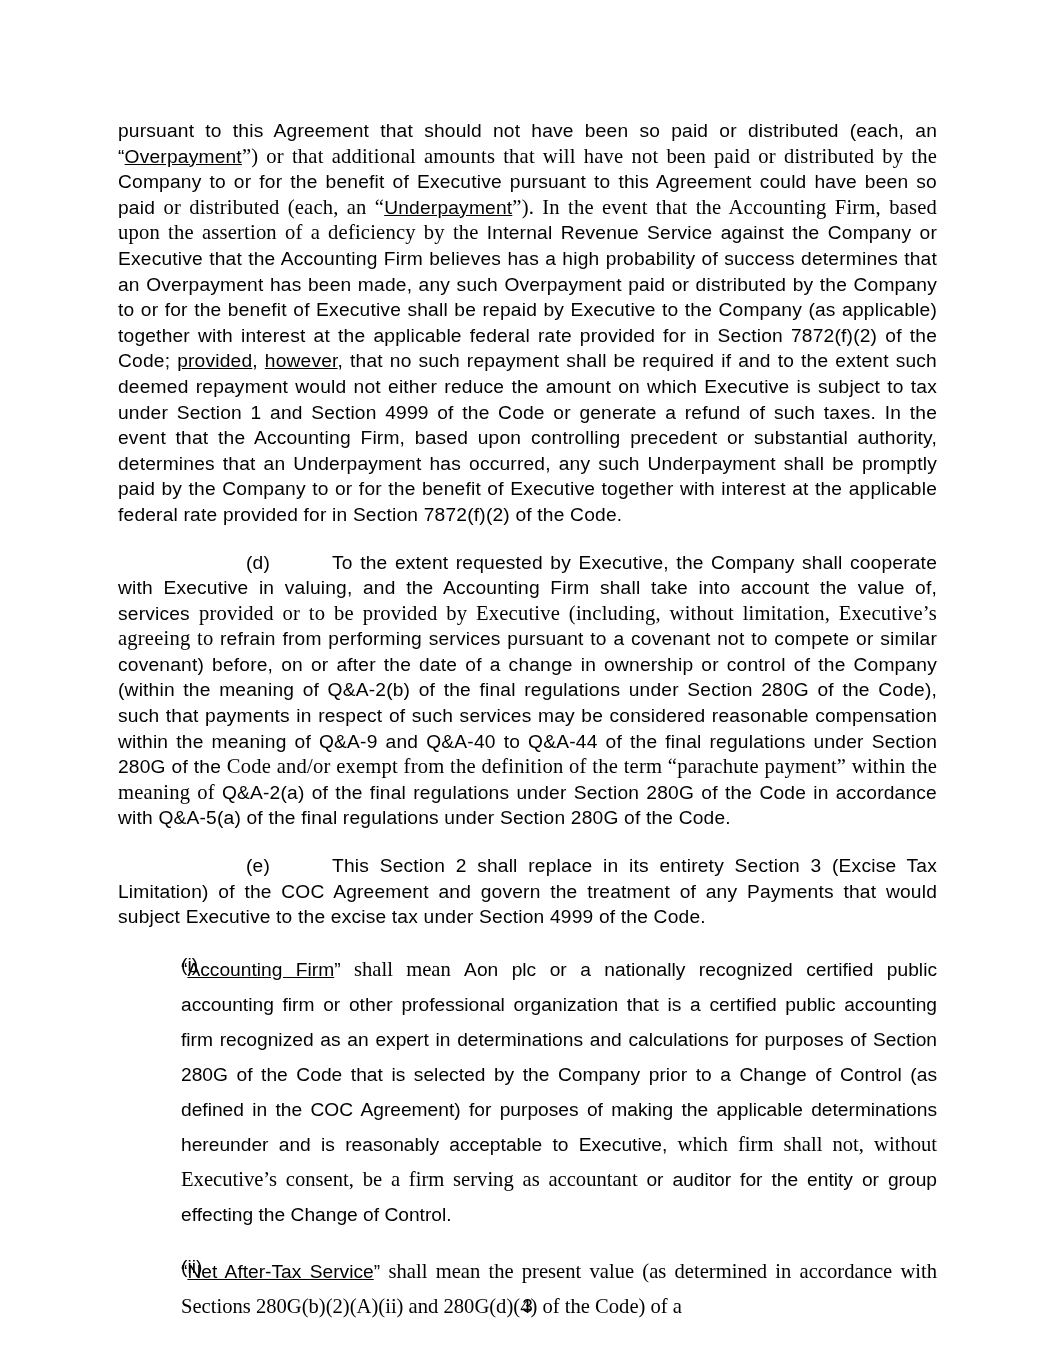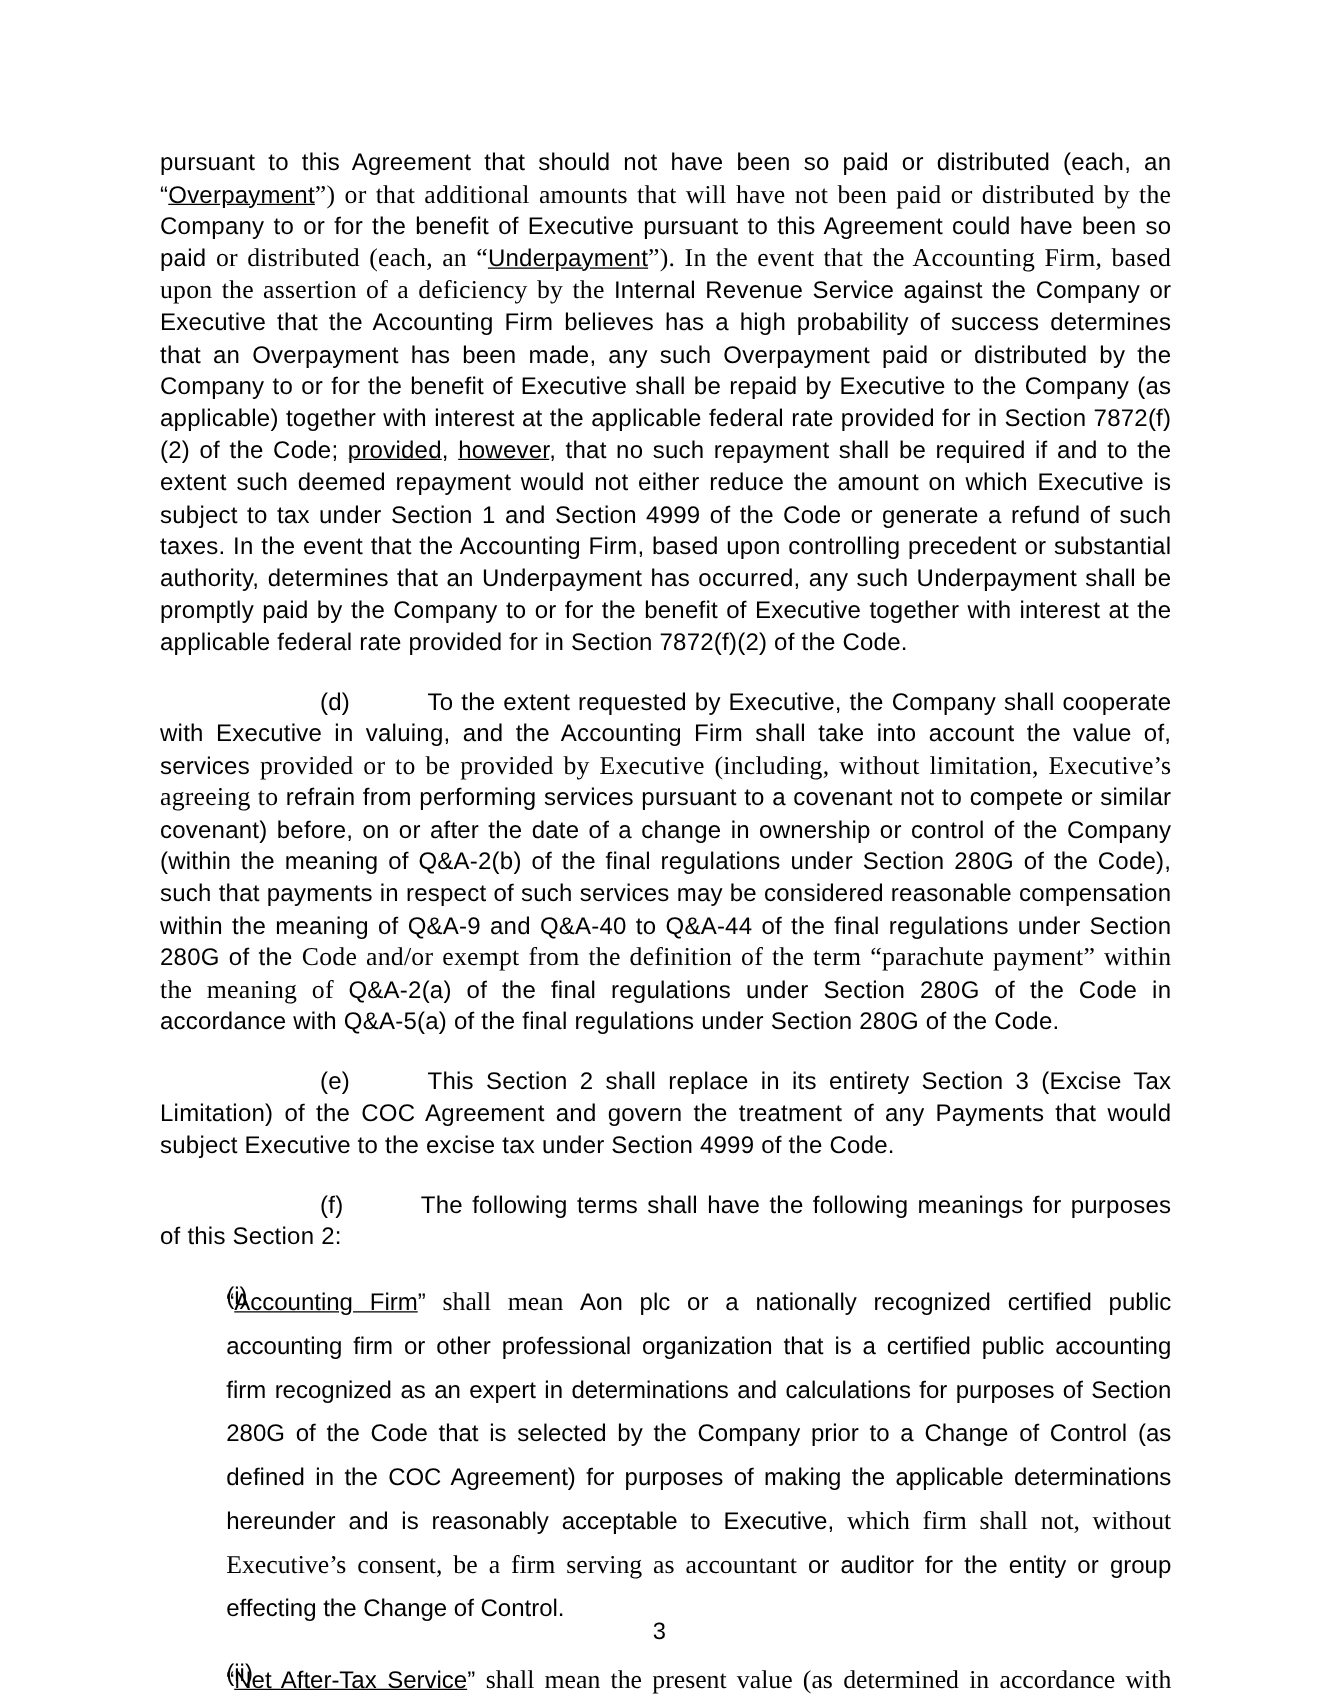--- a/index.html
+++ b/index.html
@@ -17,21 +17,21 @@
     position: relative;
     width: 1055px;
     height: 1365px;
     box-sizing: border-box;
     padding: 118px 118px 40px 118px;
   }
   .para {
     font-size: 19.2px;
     line-height: 25.6px;
     text-align: justify;
-    margin: 0 0 22px 10px;
+    margin: 0 0 22px 0;
     letter-spacing: 0.01em;
   }
   .serif {
     font-family: "Liberation Serif", serif;
     font-size: 20.6px;
   }
   .u {
     text-decoration: underline;
   }
   .sub-item {
@@ -74,21 +74,20 @@
 <body>
 
 <div class="page">
 
   <p class="para" id="p-overpayment"><span>pursuant to this Agreement that should not have been so paid or distributed (each, an “</span><span class="u">Overpayment</span><span class="serif">”) or that additional amounts that will have not been paid or distributed by the </span><span>Company to or for the benefit of Executive pursuant to this Agreement could have been so paid </span><span class="serif">or distributed (each, an “</span><span class="u">Underpayment</span><span class="serif">”). In the event that the Accounting Firm, based upon the assertion of a deficiency by the </span><span>Internal Revenue Service against the Company or Executive that the Accounting Firm believes has a high probability of success determines that an Overpayment has been made, any such Overpayment paid or distributed by the Company to or for the benefit of Executive shall be repaid by Executive to the Company (as applicable) together with interest at the applicable federal rate provided for in Section 7872(f)(2) of the Code; </span><span class="u">provided</span><span>, </span><span class="u">however</span><span>, that no such repayment shall be required if and to the extent such deemed repayment would not either reduce the amount on which Executive is subject to tax under Section 1 and Section 4999 of the Code or generate a refund of such taxes. In the event that the Accounting Firm, based upon controlling precedent or substantial authority, determines that an Underpayment has occurred, any such Underpayment shall be promptly paid by the Company to or for the benefit of Executive together with interest at the applicable federal rate provided for in Section 7872(f)(2) of the Code.</span></p>
 
   <p class="para" id="p-d"><span class="tab"></span><span>(d)</span><span class="tab2"></span><span>To the extent requested by Executive, the Company shall cooperate with Executive in valuing, and the Accounting Firm shall take into account the value of, services </span><span class="serif">provided or to be provided by Executive (including, without limitation, Executive’s agreeing to </span><span>refrain from performing services pursuant to a covenant not to compete or similar covenant) before, on or after the date of a change in ownership or control of the Company (within the meaning of Q&amp;A-2(b) of the final regulations under Section 280G of the Code), such that payments in respect of such services may be considered reasonable compensation within the meaning of Q&amp;A-9 and Q&amp;A-40 to Q&amp;A-44 of the final regulations under Section 280G of the </span><span class="serif">Code and/or exempt from the definition of the term “parachute payment” within the meaning of </span><span>Q&amp;A-2(a) of the final regulations under Section 280G of the Code in accordance with Q&amp;A-5(a) of the final regulations under Section 280G of the Code.</span></p>
 
   <p class="para" id="p-e"><span class="tab"></span><span>(e)</span><span class="tab2"></span><span>This Section 2 shall replace in its entirety Section 3 (Excise Tax Limitation) of the COC Agreement and govern the treatment of any Payments that would subject Executive to the excise tax under Section 4999 of the Code.</span></p>
 
-  <p class="para" id="p-f"><span class="tab"></span><span>(f)</span><span class="tab2"></span><span>The following terms shall have the following meanings for purposes of this Section 2:</span></p>
 
   <div class="sub-item" id="def-i">
     <div class="marker">(i)</div>
     <div class="body"><span>“</span><span class="u">Accounting Firm</span><span>” </span><span class="serif">shall mean </span><span>Aon plc or a nationally recognized certified public accounting firm or other professional organization that is a certified public accounting firm recognized as an expert in determinations and calculations for purposes of Section 280G of the Code that is selected by the Company prior to a Change of Control (as defined in the COC Agreement) for purposes of making the applicable determinations hereunder and is reasonably acceptable to Executive, </span><span class="serif">which firm shall not, without Executive’s consent, be a firm serving as accountant </span><span>or auditor for the entity or group effecting the Change of Control.</span></div>
   </div>
 
   <div class="sub-item" id="def-ii">
     <div class="marker">(ii)</div>
     <div class="body"><span>“</span><span class="u">Net After-Tax Service</span><span>” </span><span class="serif">shall mean the present value (as determined in accordance with Sections 280G(b)(2)(A)(ii) and 280G(d)(4) of the Code) of a</span></div>
   </div>

